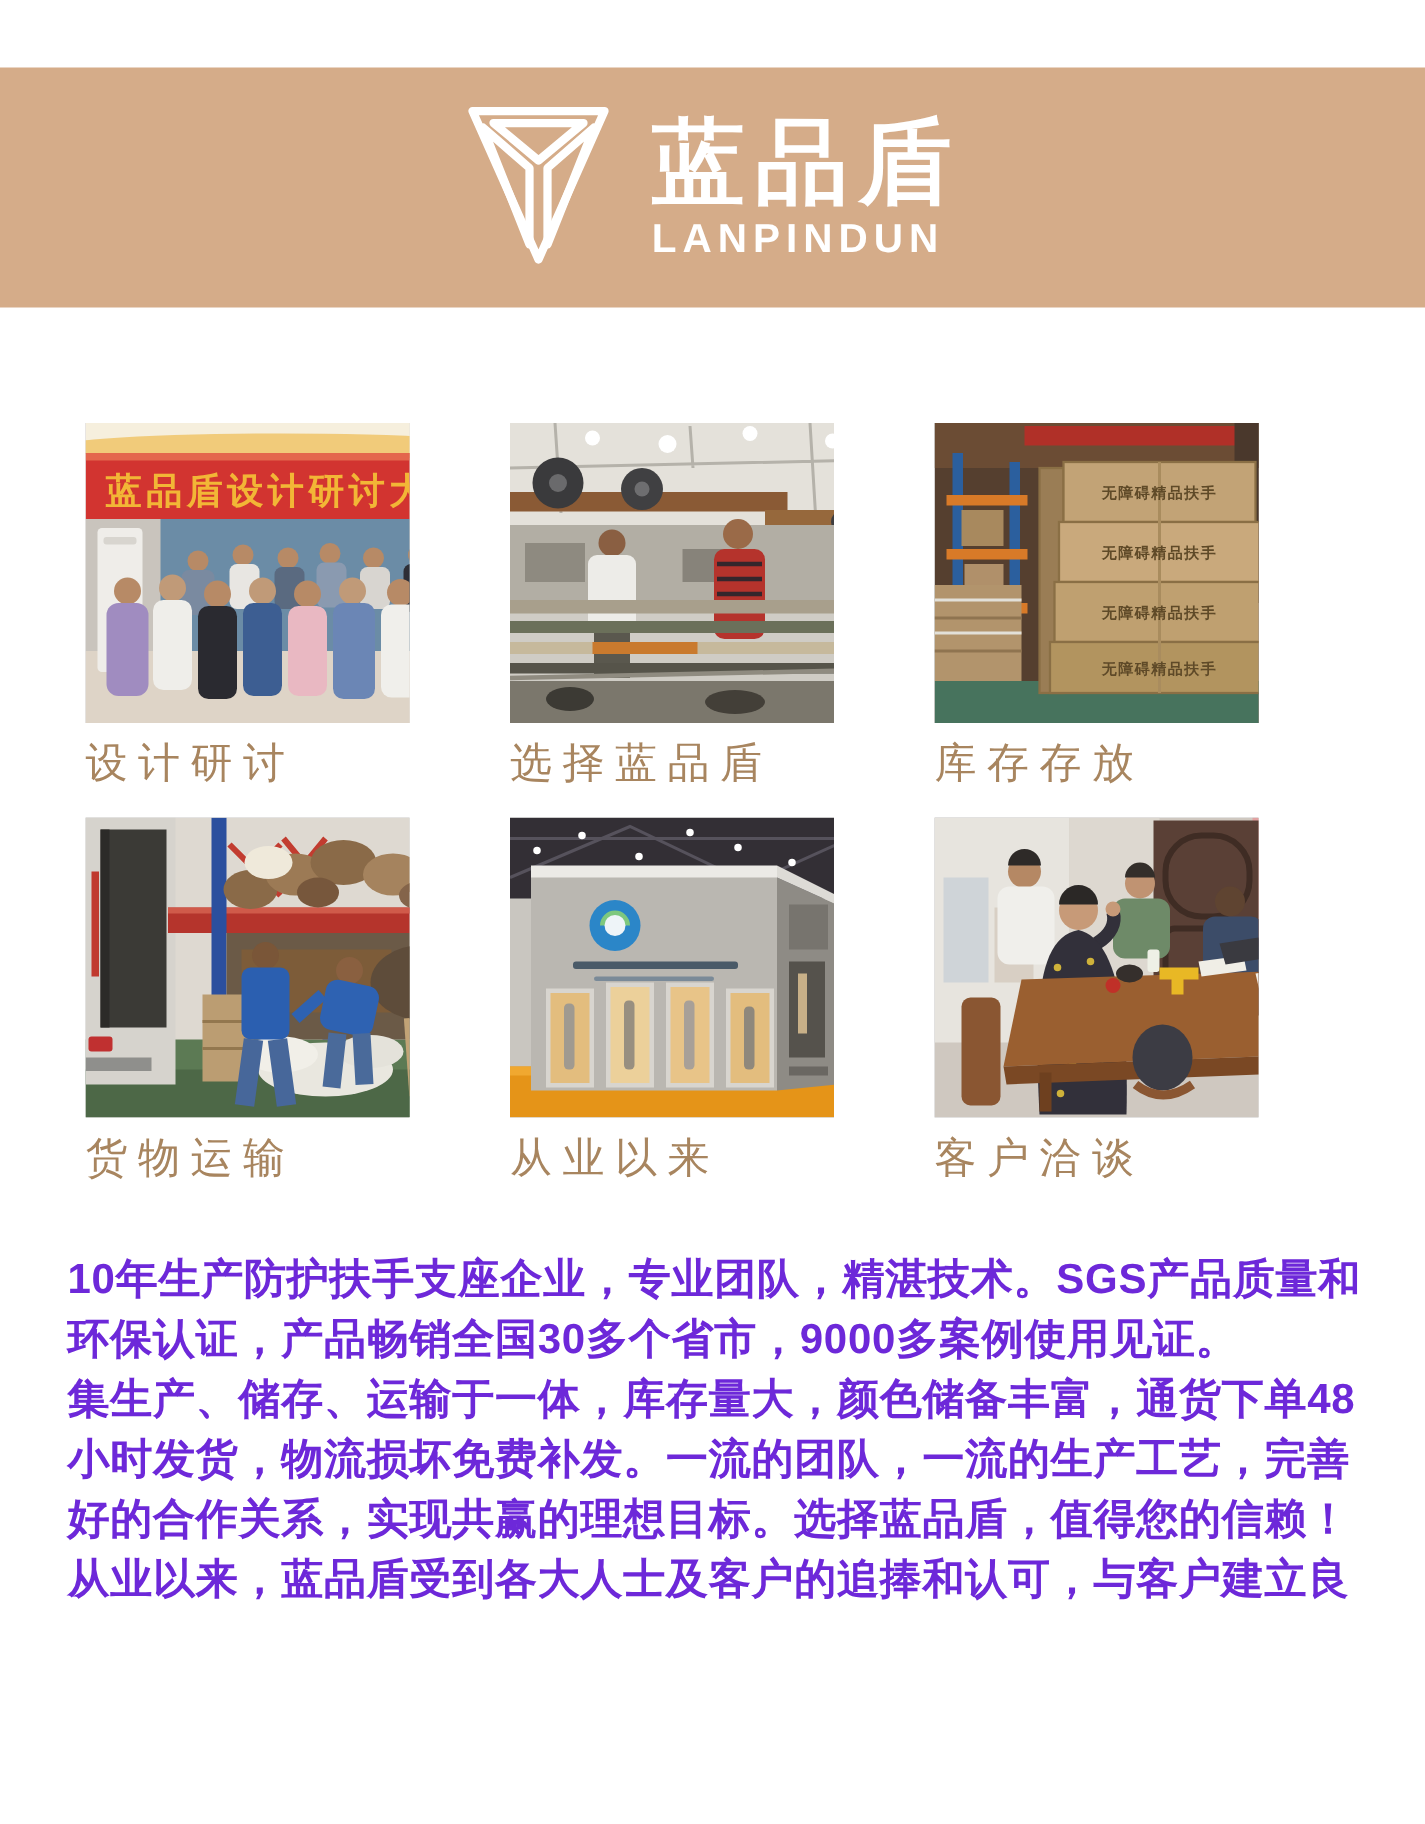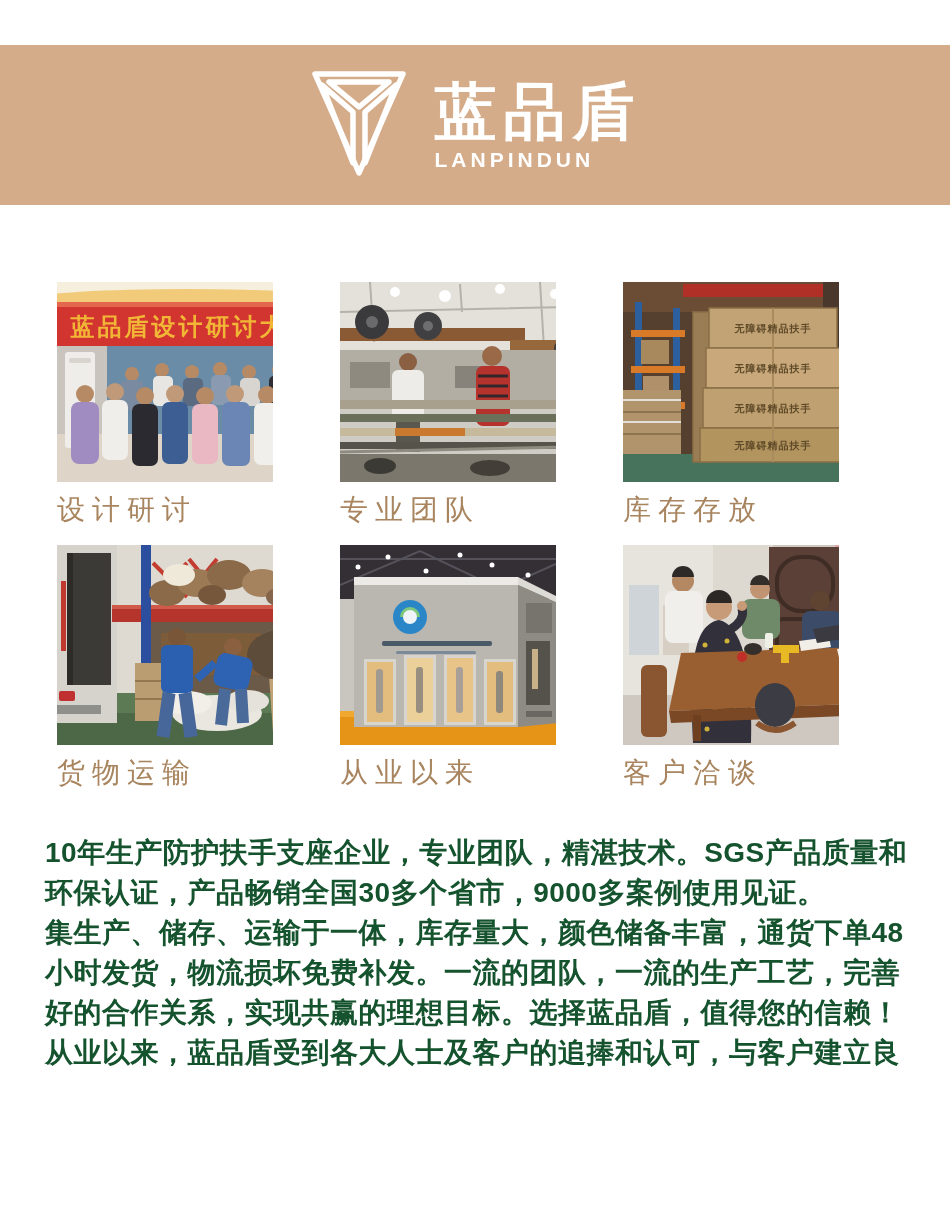--- a/index.html
+++ b/index.html
@@ -6,33 +6,33 @@
   body{width:950px;font-family:"Liberation Sans","DejaVu Sans",sans-serif;}
   .page{width:950px;height:1216px;background:#ffffff;overflow:hidden;position:relative;}
 
   
   .top-strip{height:45px;background:#ffffff;}
   .brand-band{height:160px;background:#d5ac89;display:flex;align-items:center;justify-content:center;}
   .brand-lockup{display:flex;align-items:center;gap:26px;}
   .brand-icon{width:100px;height:122px;display:block;}
   .brand-text{display:flex;flex-direction:column;align-items:flex-start;}
   .brand-cn{color:#ffffff;font-size:62px;font-weight:bold;letter-spacing:7px;line-height:1.0;white-space:nowrap;}
-  .brand-en{color:#ffffff;font-size:21px;font-weight:bold;letter-spacing:4px;line-height:1.0;margin-top:6px;white-space:nowrap;}
+  .brand-en{color:#ffffff;font-size:27px;font-weight:bold;letter-spacing:4px;line-height:1.0;margin-top:6px;white-space:nowrap;}
 
   
   .gallery{margin:77px 57px 0 57px;display:grid;grid-template-columns:repeat(3,270px);column-gap:13px;row-gap:20px;}
   .gallery-item{margin:0;width:270px;}
   .photo{width:216px;height:200px;overflow:hidden;background:#cccccc;}
   .photo svg{display:block;width:270px;height:200px;}
   .caption{margin-top:13px;text-align:left;font-family:"Liberation Serif","DejaVu Serif",serif;
            font-size:28px;line-height:30px;color:#a8855f;letter-spacing:7px;white-space:nowrap;}
 
   
   .about{margin-top:45px;padding:0 45px;}
-  .intro-line{margin:0;font-size:28px;line-height:40px;font-weight:bold;color:#14532d;
+  .intro-line{margin:0;font-size:28px;line-height:40px;font-weight:bold;color:#6d28d9;
               letter-spacing:0.5px;white-space:nowrap;}
 </style>
 </head>
 <body>
 
 <div class="page">
 
   <div class="top-strip"></div>
 
   <header class="brand-band">
@@ -148,21 +148,21 @@
           <rect x="0" y="132" width="270" height="8" fill="#6b705a"></rect>
           <rect x="0" y="146" width="270" height="8" fill="#c6b99c"></rect>
           <rect x="55" y="146" width="70" height="8" fill="#c97a2e"></rect>
           <rect x="0" y="160" width="270" height="7" fill="#56544a"></rect>
           <rect x="0" y="172" width="270" height="28" fill="#7b776c"></rect>
           <path d="M0,170 L270,164" stroke="#8f8b80" stroke-width="3"></path>
           <ellipse cx="40" cy="184" rx="16" ry="8" fill="#3c3a34"></ellipse>
           <ellipse cx="150" cy="186" rx="20" ry="8" fill="#433f38"></ellipse>
         </svg>
       </div>
-      <figcaption class="caption">专业团队</figcaption>
+      <figcaption class="caption">选择蓝品盾</figcaption>
     </figure>
 
     <figure class="gallery-item">
       <div class="photo">
         <svg viewBox="0 0 270 200">
           <rect width="270" height="200" fill="#553f2f"></rect>
           <rect width="270" height="30" fill="#6b4c34"></rect>
           <rect x="60" y="2" width="150" height="13" fill="#b03028"></rect>
           <rect x="200" y="0" width="70" height="120" fill="#4a382c"></rect>
           <rect x="0" y="172" width="270" height="28" fill="#47735d"></rect>

